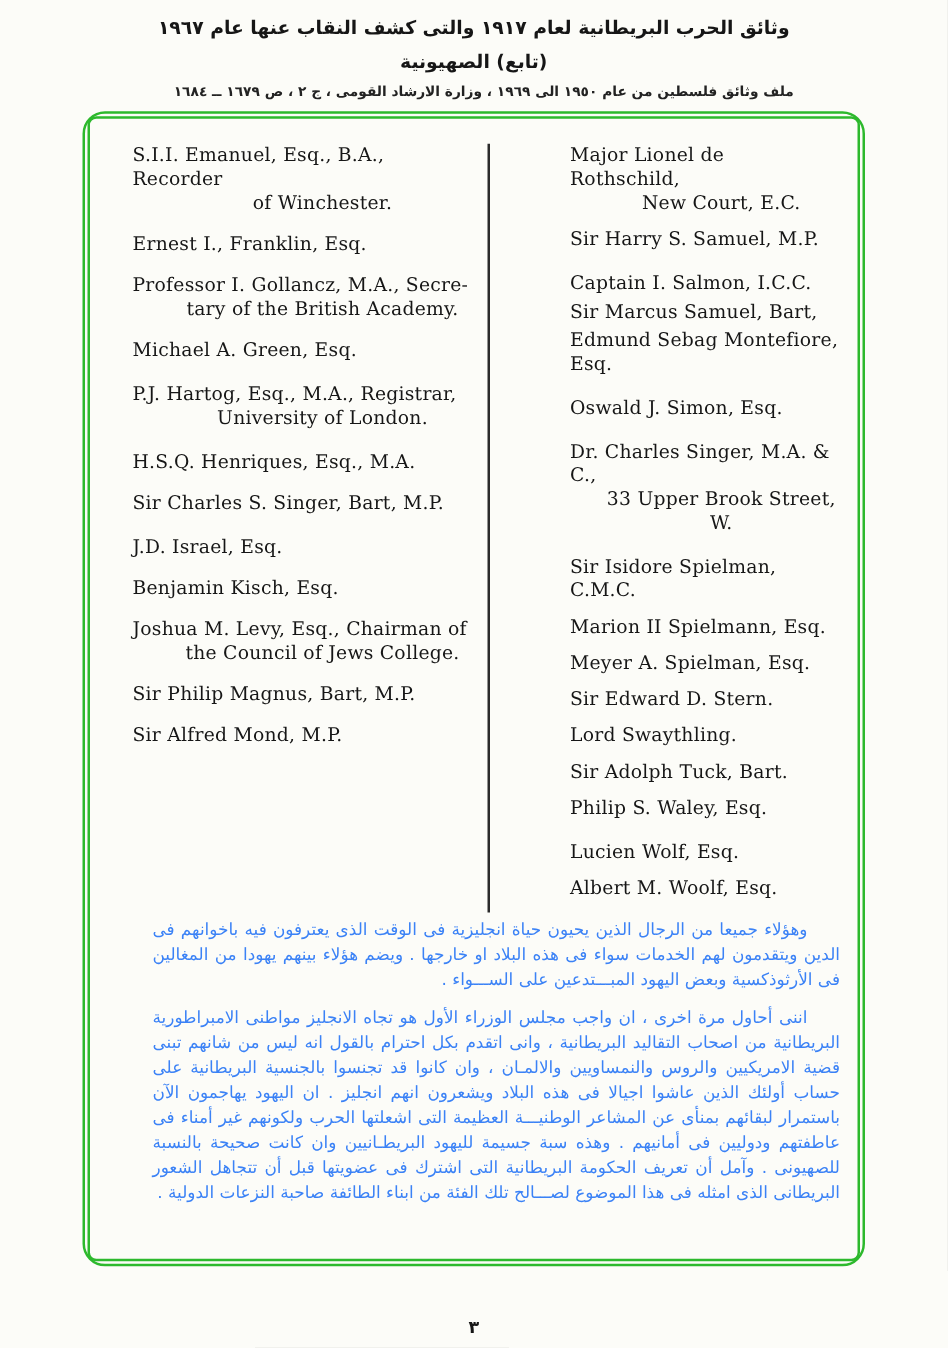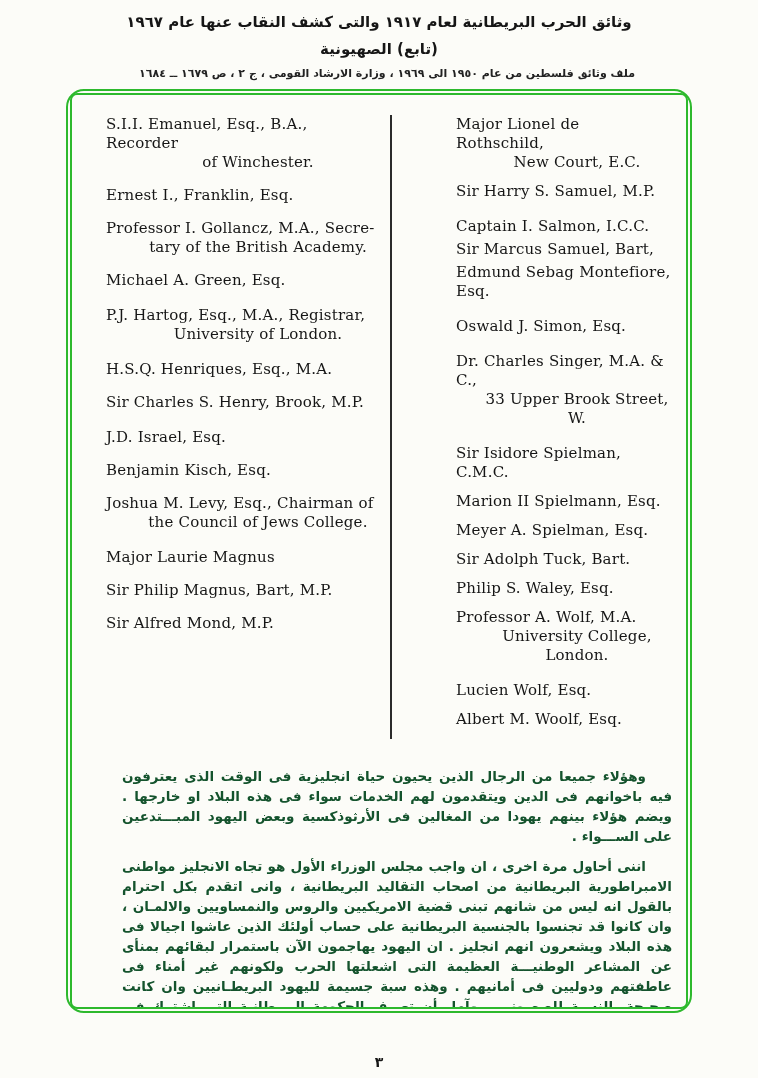--- a/index.html
+++ b/index.html
@@ -41,28 +41,28 @@
   .colR{flex:1;padding-left:16px;}
   .entry{font-size:15px;line-height:19px;letter-spacing:.2px;}
   .colL .entry{margin-bottom:14px;}
   .colR .entry{margin-bottom:10px;margin-left:48px;}
   .entry.gap{margin-top:16px;}
   .entry.tight{margin-bottom:4px;}
   .line.cont{padding-left:26px;text-align:center;}
   
   .arabic{
     direction:rtl;
-    margin-top:27px;
+    margin-top:4px;
     padding-left:16px;
     font-family:"DejaVu Sans","Liberation Sans",sans-serif;
-    font-weight:700;
+    font-weight:400;
     font-size:13.5px;
     line-height:20px;
     text-align:justify;
-    color:#14532d;
+    color:#3b82f6;
   }
   .ar-para{margin:0 0 10px 0;text-indent:26px;}
   
   .pagenum{
     position:absolute;left:0;right:0;bottom:8px;
     text-align:center;
     font-family:"DejaVu Sans","Liberation Sans",sans-serif;
     font-size:14px;font-weight:700;
   }
 </style>
@@ -97,34 +97,31 @@
               <div class="line">Michael A. Green, Esq.</div>
             </div>
             <div class="entry gap">
               <div class="line">P.J. Hartog, Esq., M.A., Registrar,</div>
               <div class="line cont">University of London.</div>
             </div>
             <div class="entry gap">
               <div class="line">H.S.Q. Henriques, Esq., M.A.</div>
             </div>
             <div class="entry">
-              <div class="line">Sir Charles S. Henry, Brook, M.P.</div>
+              <div class="line">Sir Charles S. Singer, Bart, M.P.</div>
             </div>
             <div class="entry gap">
               <div class="line">J.D. Israel, Esq.</div>
             </div>
             <div class="entry">
               <div class="line">Benjamin Kisch, Esq.</div>
             </div>
             <div class="entry">
               <div class="line">Joshua M. Levy, Esq., Chairman of</div>
               <div class="line cont">the Council of Jews College.</div>
-            </div>
-            <div class="entry gap">
-              <div class="line">Major Laurie Magnus</div>
             </div>
             <div class="entry">
               <div class="line">Sir Philip Magnus, Bart, M.P.</div>
             </div>
             <div class="entry">
               <div class="line">Sir Alfred Mond, M.P.</div>
             </div>
           </div>
         <div class="colR" id="right-col">
             <div class="entry">
@@ -153,28 +150,30 @@
             <div class="entry gap">
               <div class="line">Sir Isidore Spielman, C.M.C.</div>
             </div>
             <div class="entry">
               <div class="line">Marion II Spielmann, Esq.</div>
             </div>
             <div class="entry">
               <div class="line">Meyer A. Spielman, Esq.</div>
             </div>
             <div class="entry">
+              <div class="line">Sir Edward D. Stern.</div>
+            </div>
+            <div class="entry">
+              <div class="line">Lord Swaythling.</div>
+            </div>
+            <div class="entry">
               <div class="line">Sir Adolph Tuck, Bart.</div>
             </div>
             <div class="entry">
               <div class="line">Philip S. Waley, Esq.</div>
-            </div>
-            <div class="entry">
-              <div class="line">Professor A. Wolf, M.A.</div>
-              <div class="line cont">University College, London.</div>
             </div>
             <div class="entry gap">
               <div class="line">Lucien Wolf, Esq.</div>
             </div>
             <div class="entry">
               <div class="line">Albert M. Woolf, Esq.</div>
             </div>
           </div>
       </div>
 

